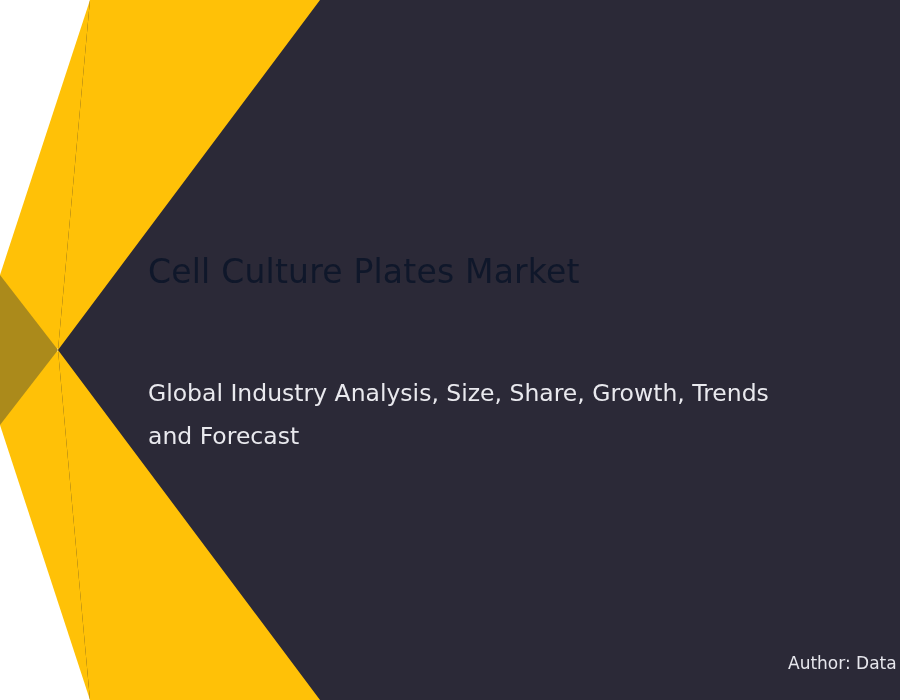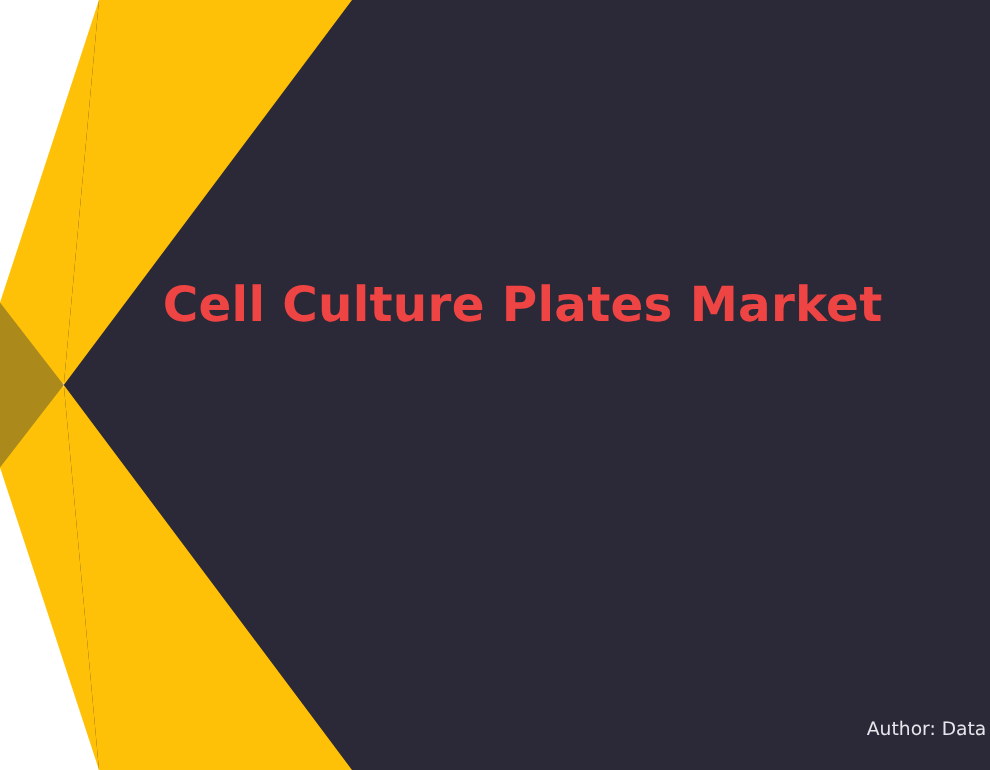--- a/index.html
+++ b/index.html
@@ -29,24 +29,24 @@
     height: 700px;
   }
   #title-block {
     position: absolute;
     left: 148px;
     top: 252px;
     width: 720px;
   }
   #slide-title {
     margin: 0;
-    font-size: 44px;
-    font-weight: 700;
+    font-size: 33px;
+    font-weight: 400;
     line-height: 1.2;
-    color: #ef4444;
+    color: #0f172a;
     letter-spacing: 0.2px;
     white-space: nowrap;
   }
   #subtitle-block {
     position: absolute;
     left: 148px;
     top: 372px;
     width: 640px;
   }
   #slide-subtitle {
@@ -93,19 +93,22 @@
 
     <polygon points="320,0 90,0 58,350 90,700 320,700 58,350" fill="#ffc107"></polygon>
   </svg>
 
   <div id="content">
 
     <div id="title-block">
       <h1 id="slide-title">Cell Culture Plates Market</h1>
     </div>
 
+    <div id="subtitle-block">
+      <p id="slide-subtitle">Global Industry Analysis, Size, Share, Growth, Trends and Forecast</p>
+    </div>
 
     <div id="author-block">
       <p id="author-text">Author: Data</p>
     </div>
 
   </div>
 </div>
 
 </body></html>

